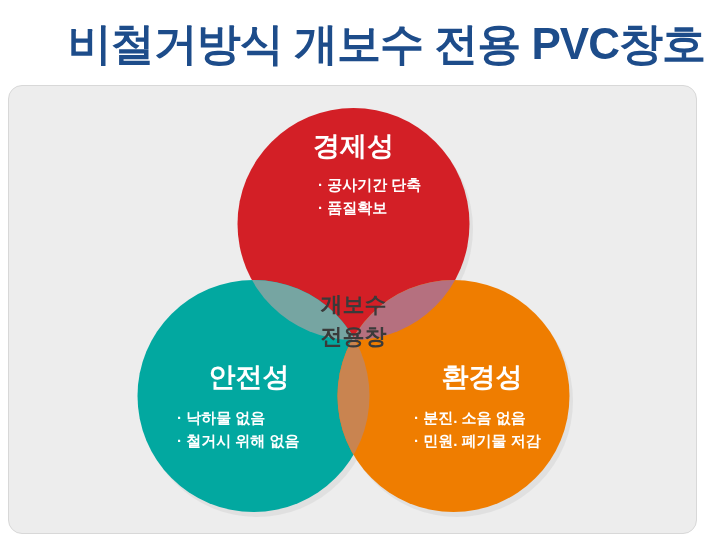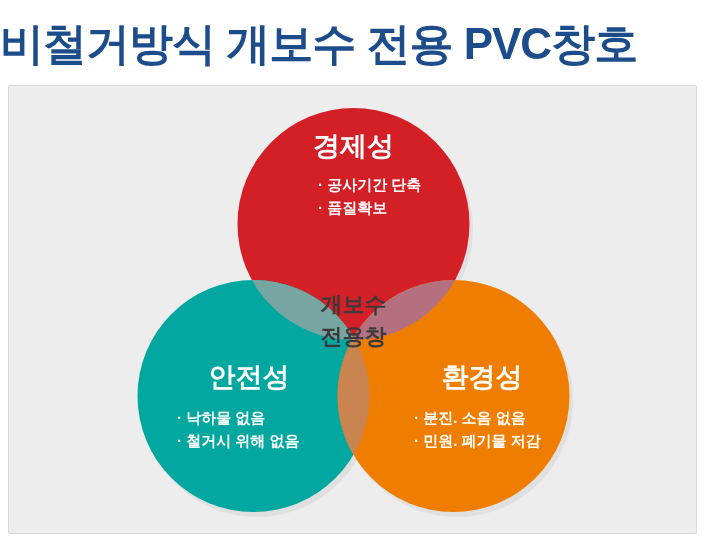--- a/index.html
+++ b/index.html
@@ -22,39 +22,39 @@
     background: #ffffff;
   }
   #title-bar {
     position: absolute;
     left: 0;
     top: 8px;
     width: 705px;
     height: 72px;
     display: flex;
     align-items: center;
-    justify-content: flex-start;
+    justify-content: flex-end;
   }
   #title-text {
     font-size: 44px;
     font-weight: bold;
     color: #1d4c8a;
     letter-spacing: -1px;
     white-space: nowrap;
     line-height: 1;
   }
   #panel {
     position: absolute;
     left: 8px;
     top: 85px;
     width: 689px;
     height: 449px;
     background: #ededed;
     border: 1px solid #d8d8d8;
-    border-radius: 2px;
+    border-radius: 14px;
     box-sizing: border-box;
     overflow: hidden;
   }
   #venn-svg {
     position: absolute;
     left: 0;
     top: 0;
     width: 689px;
     height: 449px;
     display: block;

